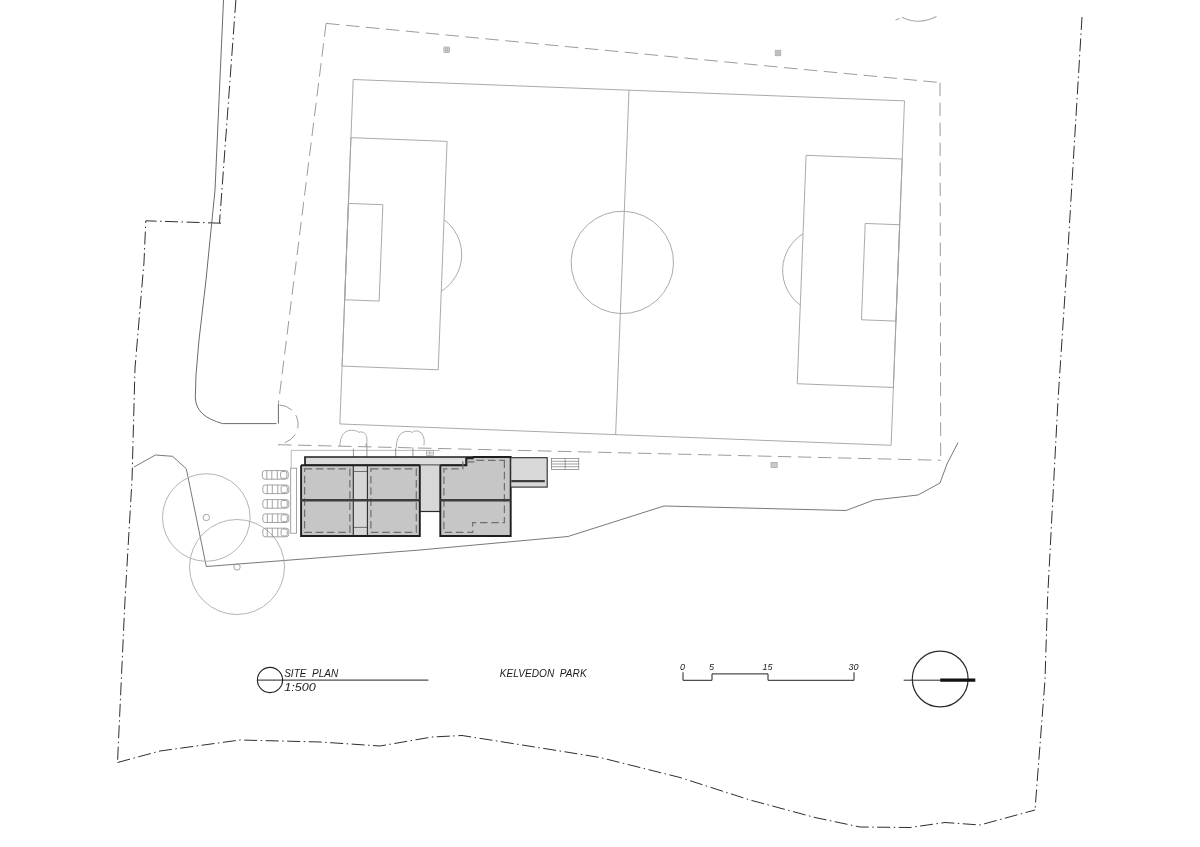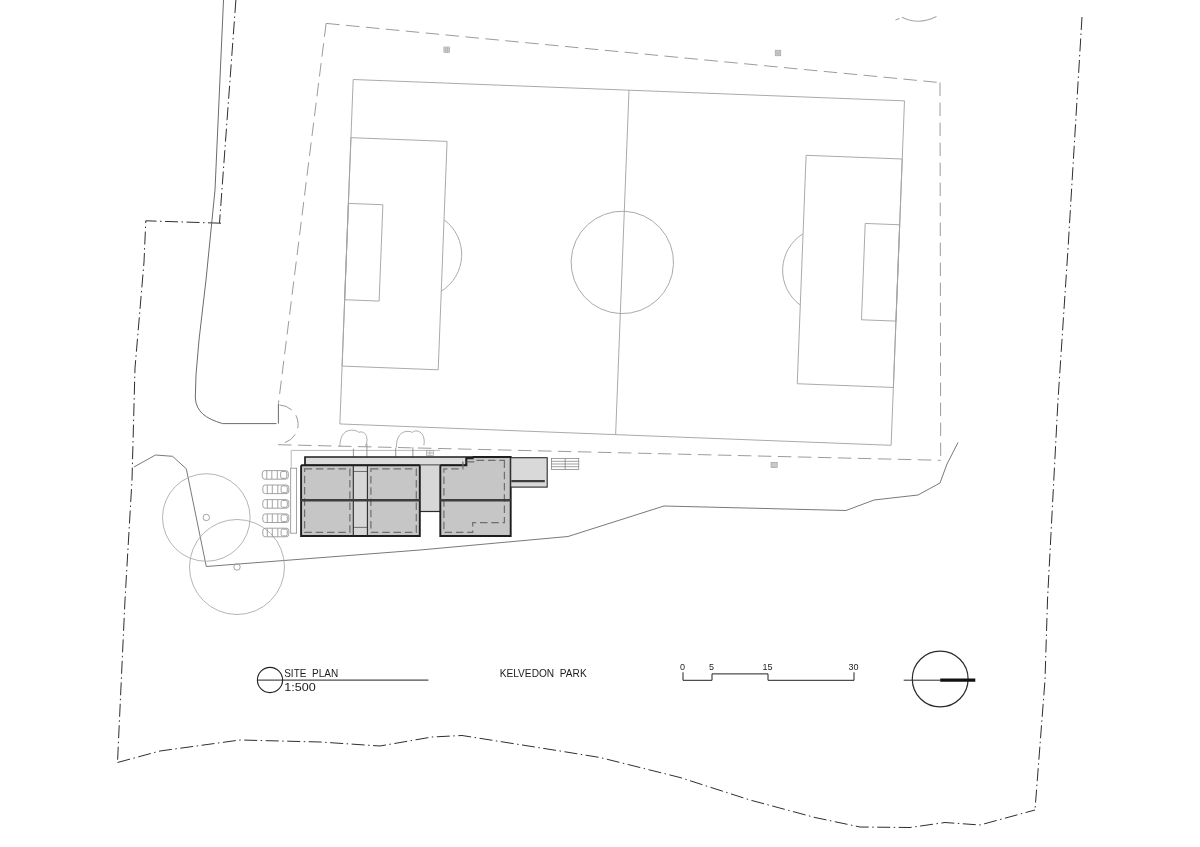--- a/index.html
+++ b/index.html
@@ -1,16 +1,16 @@
 <!DOCTYPE html>
 <html><head>
 <meta charset="utf-8">
 <style>
 html,body{margin:0;padding:0;background:#fff;}
-#page{width:1200px;height:847px;position:relative;font-family:"Liberation Sans",sans-serif;}
+#page{width:1200px;height:847px;position:relative;font-family:"Liberation Sans",sans-serif;font-style:italic;}
 svg{position:absolute;top:0;left:0;}
 text{font-family:"Liberation Sans",sans-serif;fill:#1c1c1c;}
 </style>
 </head>
 <body>
 <div id="page">
 <svg width="1200" height="847" viewBox="0 0 1200 847">
 
 <rect x="0" y="0" width="1200" height="847" fill="#ffffff"></rect>
 

